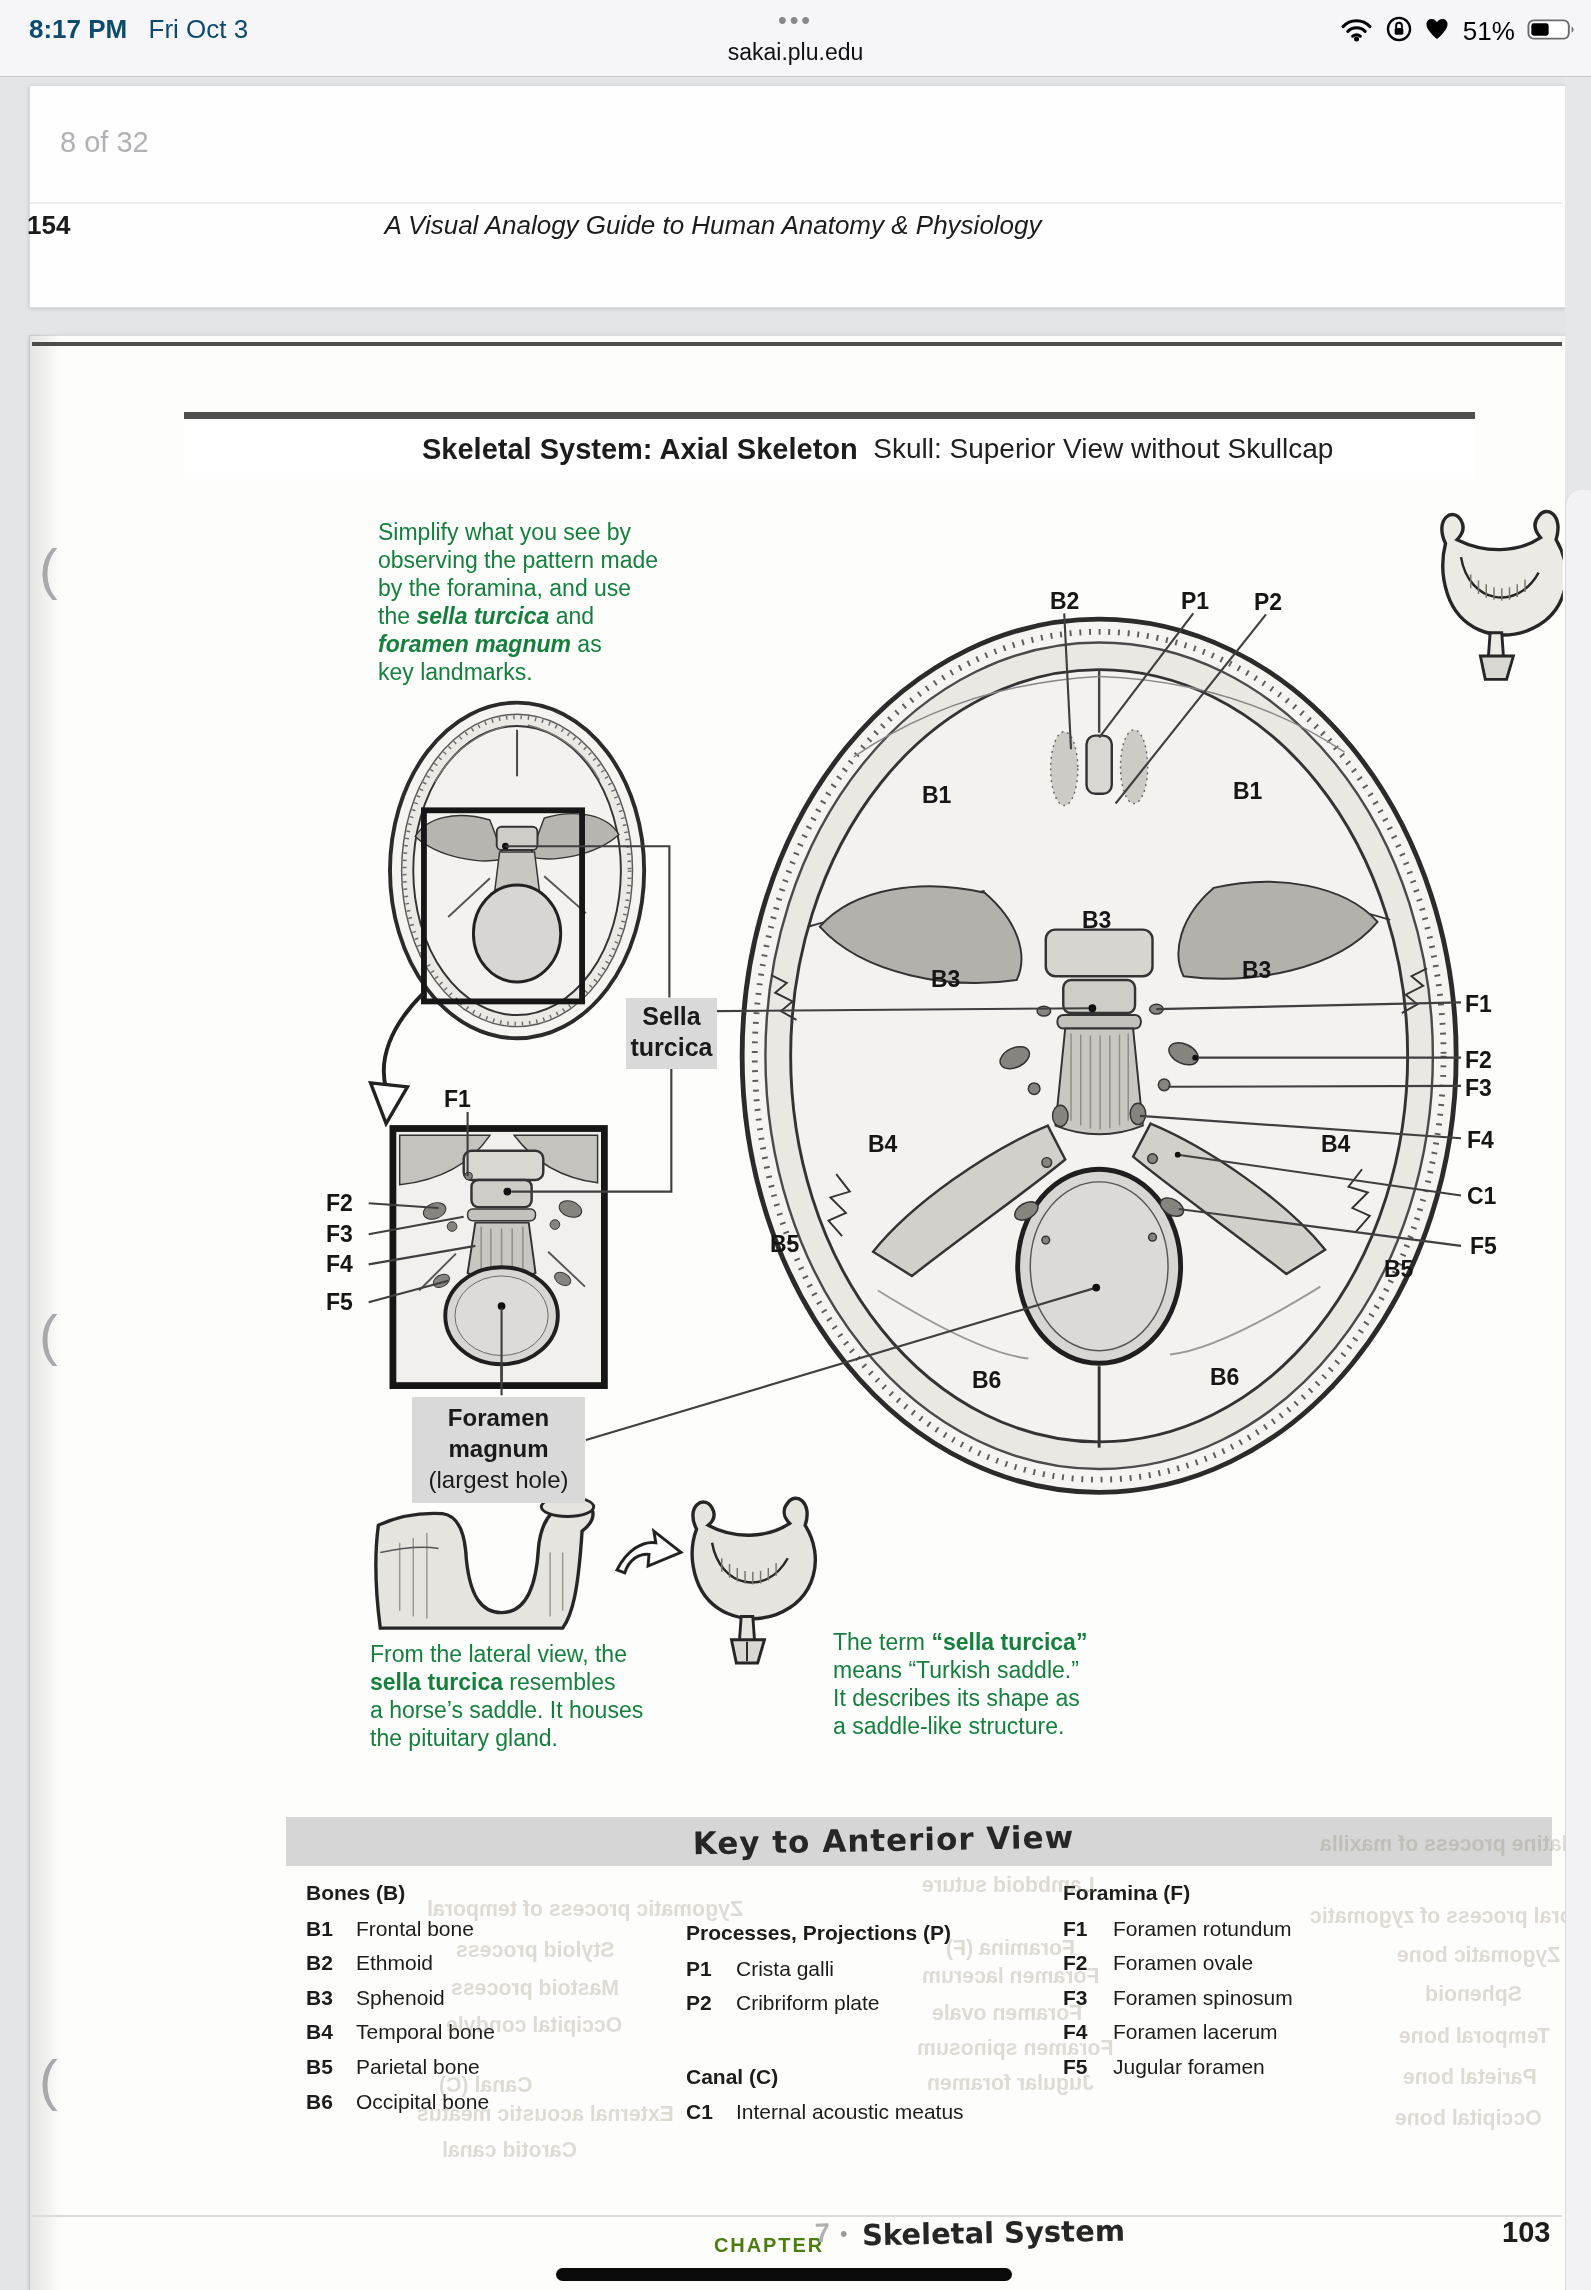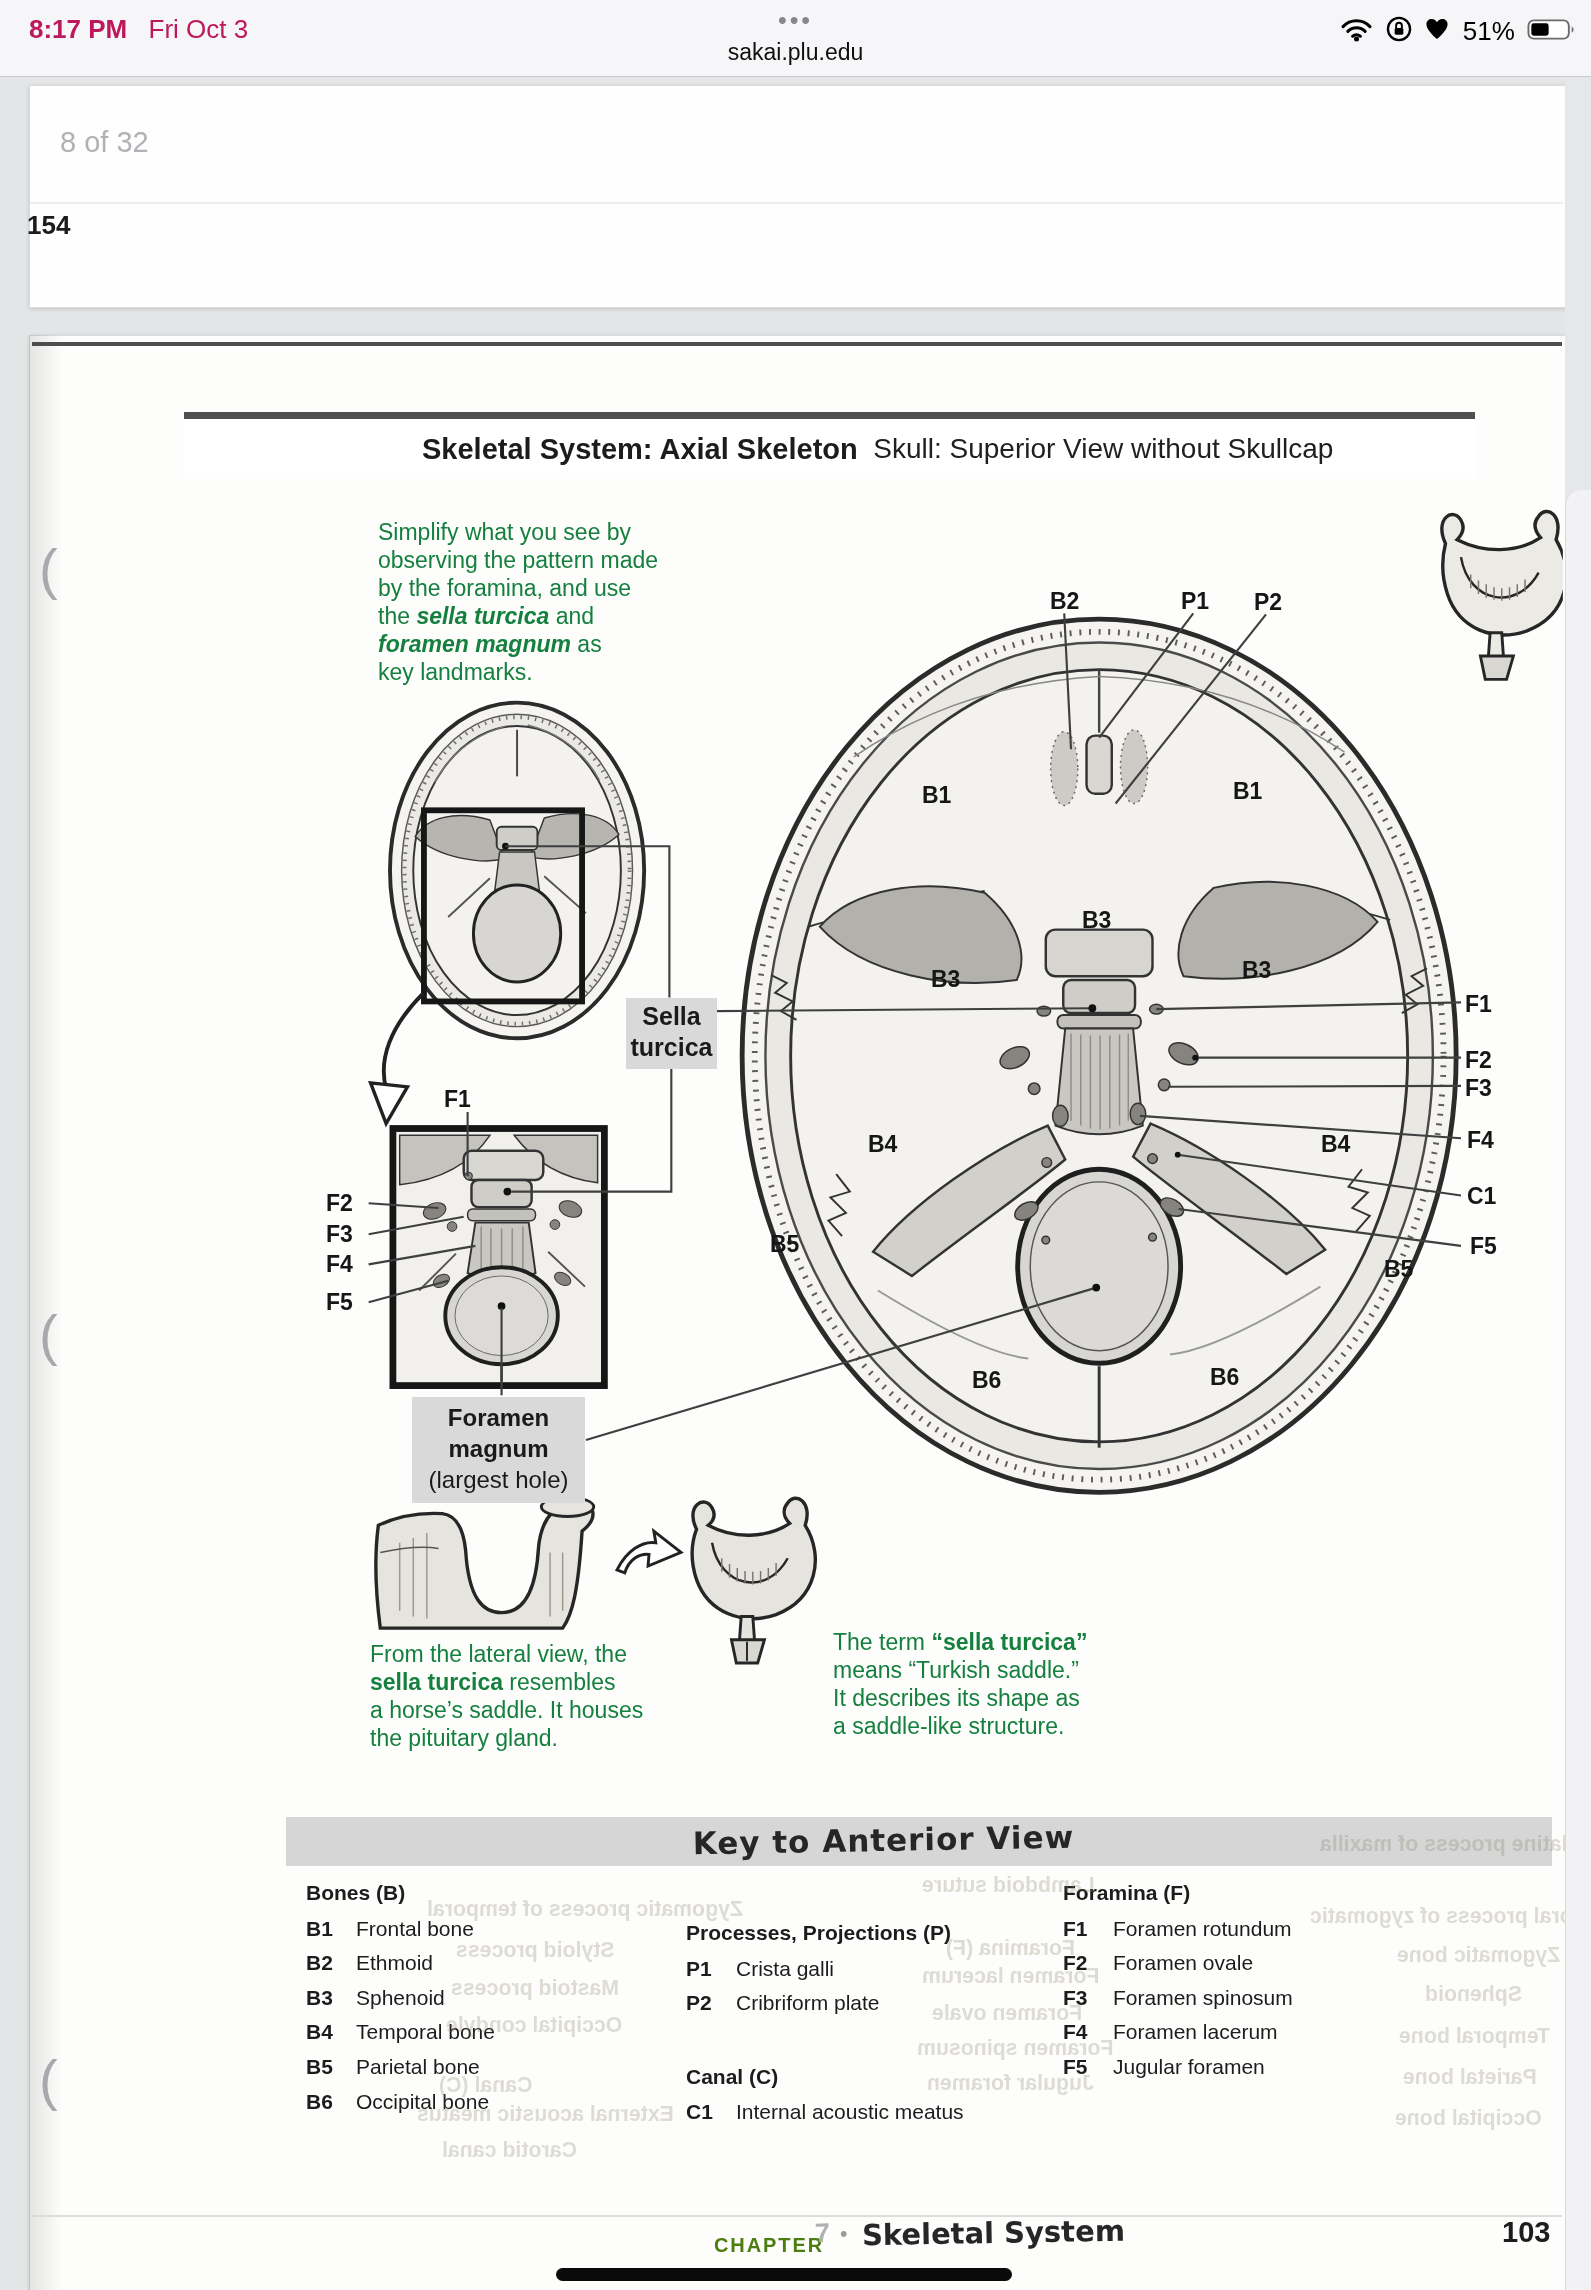--- a/index.html
+++ b/index.html
@@ -1,21 +1,21 @@
 <!DOCTYPE html>
 <html><head>
 <meta charset="utf-8">
 <style>
   html,body{margin:0;padding:0;background:#cfd0d4;}
   .screen{position:relative;width:1591px;height:2290px;background:#e4e5e7;overflow:hidden;
           font-family:"Liberation Sans","DejaVu Sans",sans-serif;color:#1c1c1c;}
   
   .statusbar{position:absolute;left:0;top:0;width:1591px;height:76px;background:#f6f6f8;
              border-bottom:1px solid #c9c9cd;z-index:40;}
-  .st-left{position:absolute;left:29px;top:13.6px;font-size:26px;font-weight:600;color:#be185d;}
+  .st-left{position:absolute;left:29px;top:13.6px;font-size:26px;font-weight:600;color:#0c4a6e;}
   .st-left .date{font-weight:500;margin-left:21.3px;}
   .tab-dots{position:absolute;left:0;right:0;top:5.8px;text-align:center;font-size:25px;
             letter-spacing:2.9px;color:#86868b;}
   .url{position:absolute;left:0;right:0;top:39px;text-align:center;font-size:23px;color:#101010;}
   .st-right{position:absolute;right:13.6px;top:15.5px;display:flex;align-items:center;gap:12.6px;}
   .pct{font-size:26px;font-weight:500;color:#000;}
   
   .page1{position:absolute;left:29px;top:85px;width:1535px;height:221px;background:#fefefe;
          border:1px solid #dcdcdf;box-shadow:0 1px 3.9px rgba(0,0,0,.15);}
   .page2{position:absolute;left:29px;top:335px;width:1535px;height:1955px;background:#fdfdfc;
@@ -114,20 +114,21 @@
             <rect x="4.5" y="6.5" width="18" height="13" rx="2.5" fill="#000"></rect>
           </svg>
       </span>
     </div>
   </div>
 
   <div class="page1"></div>
   <div class="pageind">8 of 32</div>
   <div class="p1sep"></div>
   <div class="runno">154</div>
+  <div class="runtitle">A Visual Analogy Guide to Human Anatomy &amp; Physiology</div>
 
   <div class="page2"></div>
   <div class="page-curl"></div>
   <div class="toprule"></div>
   <div class="paren" style="top:536px;">(</div>
   <div class="paren" style="top:1302px;">(</div>
   <div class="paren" style="top:2047px;">(</div>
 
   <div class="titleband">
     <span class="tb-b">Skeletal System: Axial Skeleton</span>

